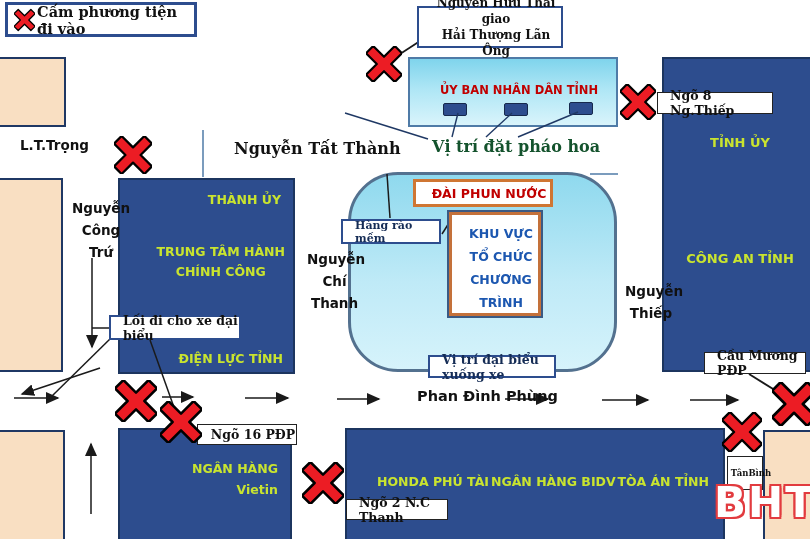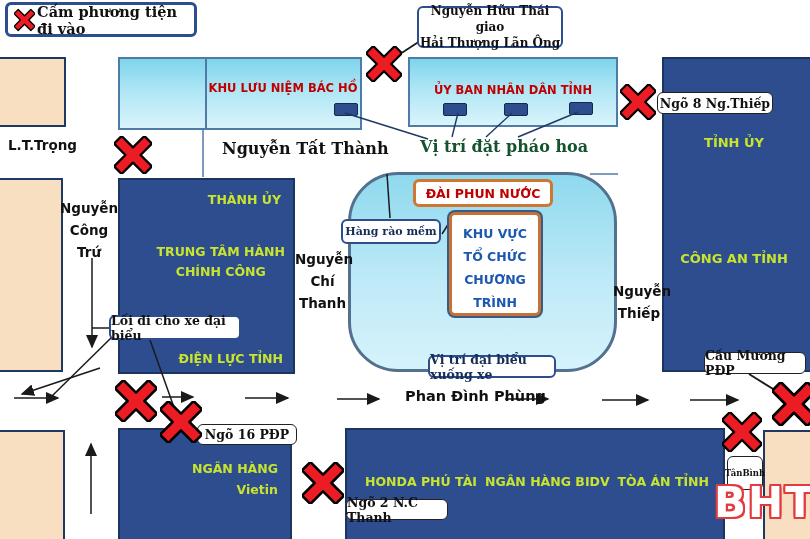--- a/index.html
+++ b/index.html
@@ -1,18 +1,18 @@
 <!DOCTYPE html>
 <html><head>
 <meta charset="utf-8">
 <style>
   html,body{margin:0;padding:0;background:#fff;}
   #canvas{position:relative;width:810px;height:539px;overflow:hidden;background:#fff;
           font-family:"DejaVu Sans","Liberation Sans",sans-serif;}
-  .abs{position:absolute;}
+  .abs{position:absolute;padding-left:12px;}
   
   .bld-navy{background:#2d4d8e;border:2px solid #1c355f;box-sizing:border-box;}
   .bld-tan{background:#f9dfc2;border:2px solid #1f3864;box-sizing:border-box;}
   .bld-cyan{background:linear-gradient(180deg,#7fd4ec 0%,#aee6f5 45%,#d9f4fb 100%);
             border:2px solid #4f7ba7;box-sizing:border-box;}
   .stage{background:linear-gradient(180deg,#8fd9ee 0%,#bfeaf7 55%,#d6f3fb 100%);
          border:3px solid #53718f;border-radius:50px;box-sizing:border-box;}
   
   .yg{color:#c9e42f;font-weight:bold;}
   .redtxt{color:#c00000;font-weight:bold;}
@@ -24,21 +24,21 @@
   .ctr{text-align:center;}
   
   .cbox{background:#fff;border:2px solid #2d4d8e;box-sizing:border-box;
         display:flex;align-items:center;justify-content:center;}
   .cbox.thin{border:1.5px solid #222;}
   
   .fwmark{position:absolute;width:24px;height:13px;background:#2d4d8e;border:1.5px solid #16294d;
           border-radius:2px;box-sizing:border-box;}
   .xmark{position:absolute;z-index:50;}
   #lines{position:absolute;left:0;top:0;z-index:30;pointer-events:none;}
-  .lbl{position:absolute;z-index:40;border-radius:6px;}
+  .lbl{position:absolute;z-index:40;}
   .watermark{position:absolute;z-index:60;font-size:42px;font-weight:bold;letter-spacing:2px;
              color:#fff;
              text-shadow:-2px -2px 0 #e23b3f,2px -2px 0 #e23b3f,-2px 2px 0 #e23b3f,2px 2px 0 #e23b3f,
                          0 -2px 0 #e23b3f,0 2px 0 #e23b3f,-2px 0 0 #e23b3f,2px 0 0 #e23b3f;}
 </style>
 </head>
 <body>
 
 <svg width="0" height="0" style="position:absolute">
   <symbol id="xsym" viewBox="0 0 40 40">
@@ -46,25 +46,20 @@
   </symbol>
 </svg>
 
 <div id="canvas">
 
   <div class="abs bld-tan" style="left:-6px;top:57px;width:72px;height:70px;"></div>
   <div class="abs bld-tan" style="left:-6px;top:178px;width:69px;height:194px;"></div>
   <div class="abs bld-tan" style="left:-6px;top:430px;width:71px;height:115px;"></div>
   <div class="abs bld-tan" style="left:763px;top:430px;width:53px;height:115px;"></div>
 
-  <div class="abs bld-cyan" style="left:118px;top:57px;width:244px;height:73px;">
-    <div class="abs" style="left:85px;top:0;width:2px;height:69px;background:#4f7ba7;"></div>
-    <div class="abs redtxt ctr" style="left:88px;right:2px;top:22px;font-size:11.5px;">KHU LƯU NIỆM BÁC HỒ</div>
-    <div class="fwmark" style="left:214px;top:44px;"></div>
-  </div>
   <div class="abs bld-cyan" style="left:408px;top:57px;width:210px;height:70px;">
     <div class="abs redtxt ctr" style="left:0;right:0;top:24px;font-size:11.5px;">ỦY BAN NHÂN DÂN TỈNH</div>
     <div class="fwmark" style="left:33px;top:44px;"></div>
     <div class="fwmark" style="left:94px;top:44px;"></div>
     <div class="fwmark" style="left:159px;top:43px;"></div>
   </div>
 
   <div class="abs bld-navy" style="left:118px;top:178px;width:177px;height:196px;">
     <div class="abs yg" style="right:12px;top:12px;font-size:12.5px;">THÀNH ỦY</div>
     <div class="abs yg" style="right:8px;top:62px;font-size:12.5px;text-align:center;line-height:20px;">

